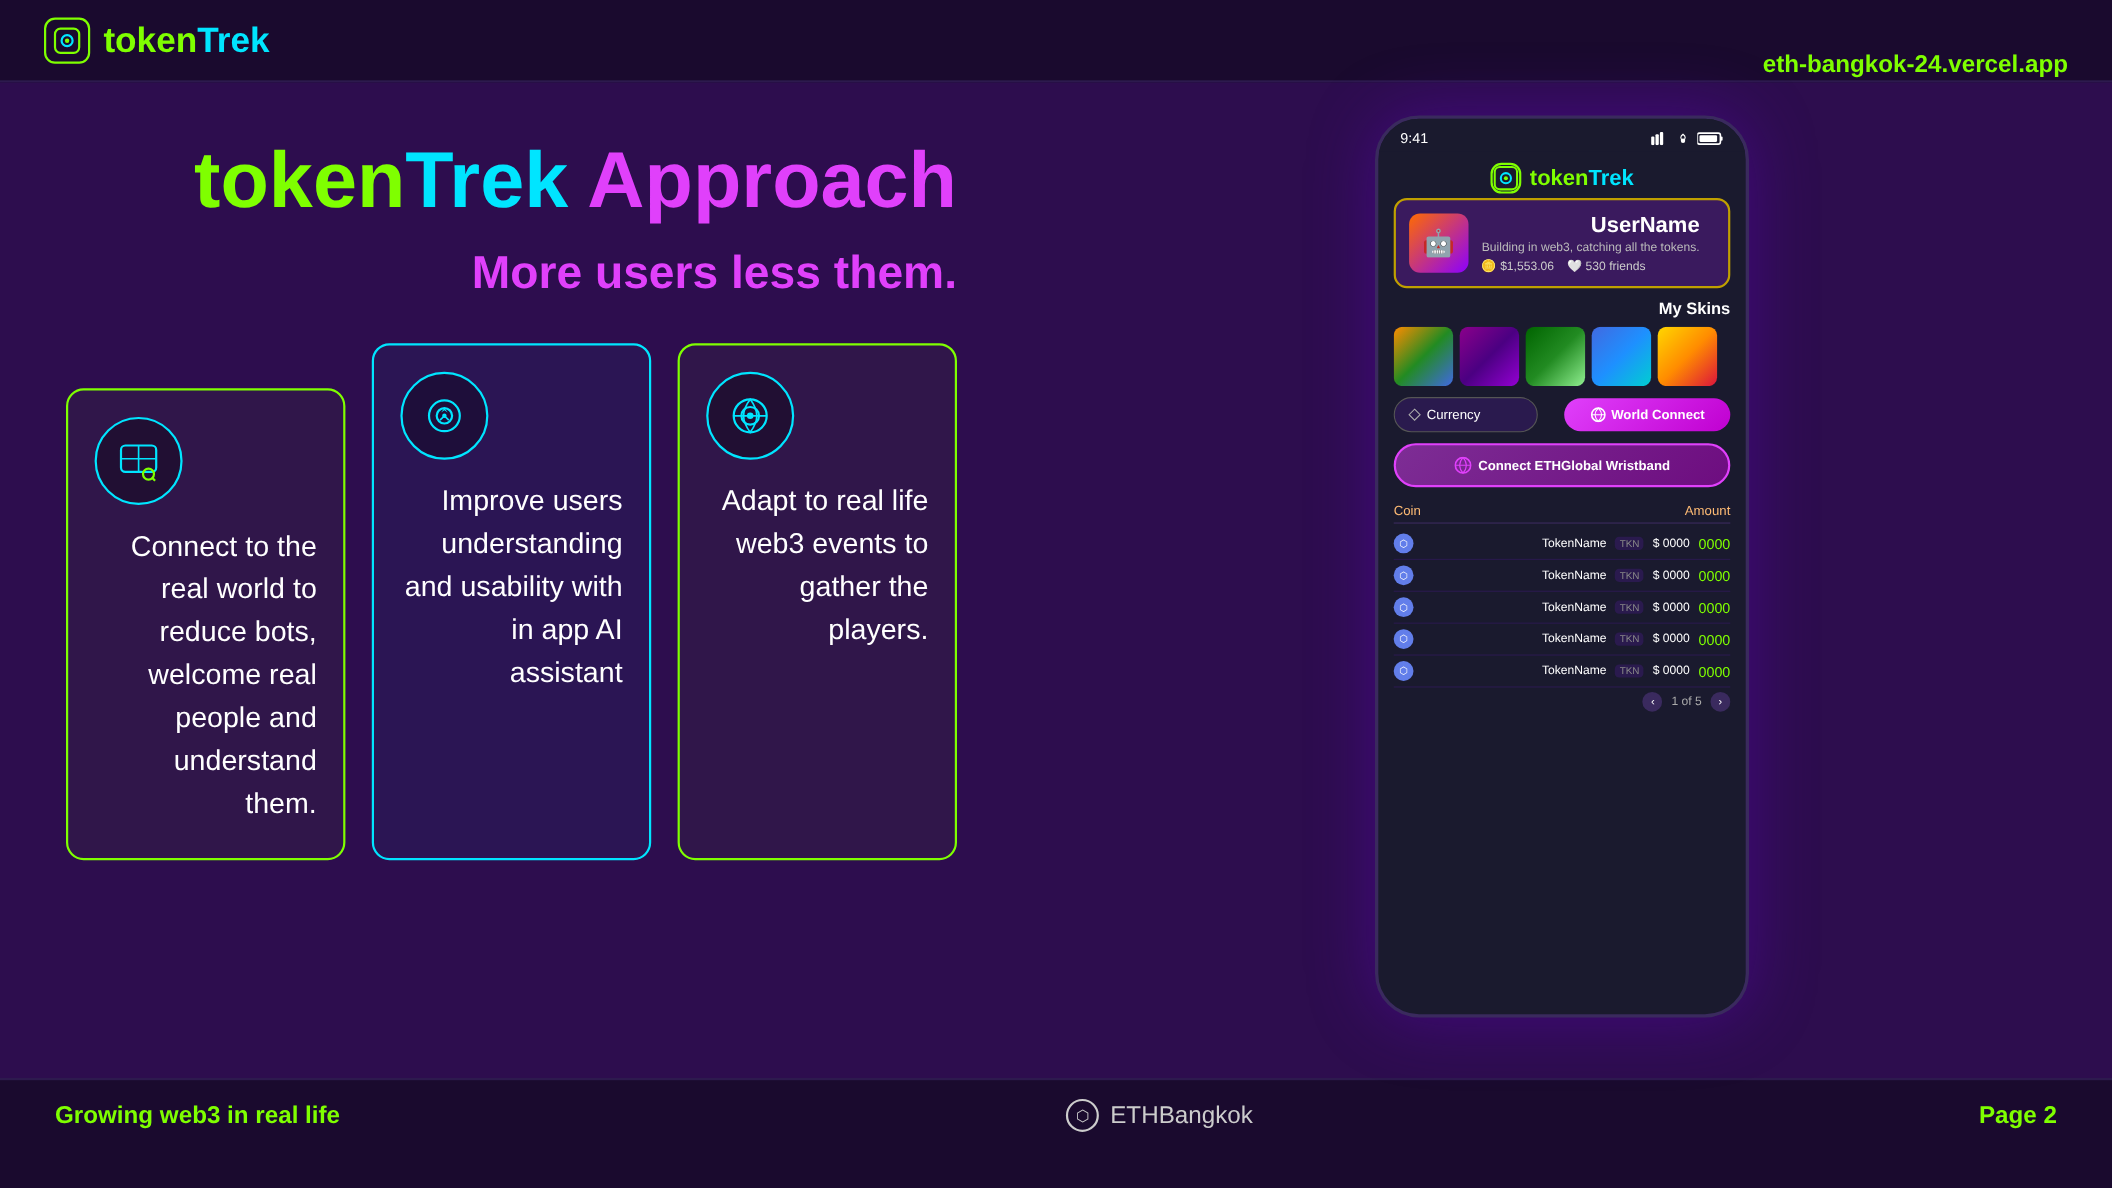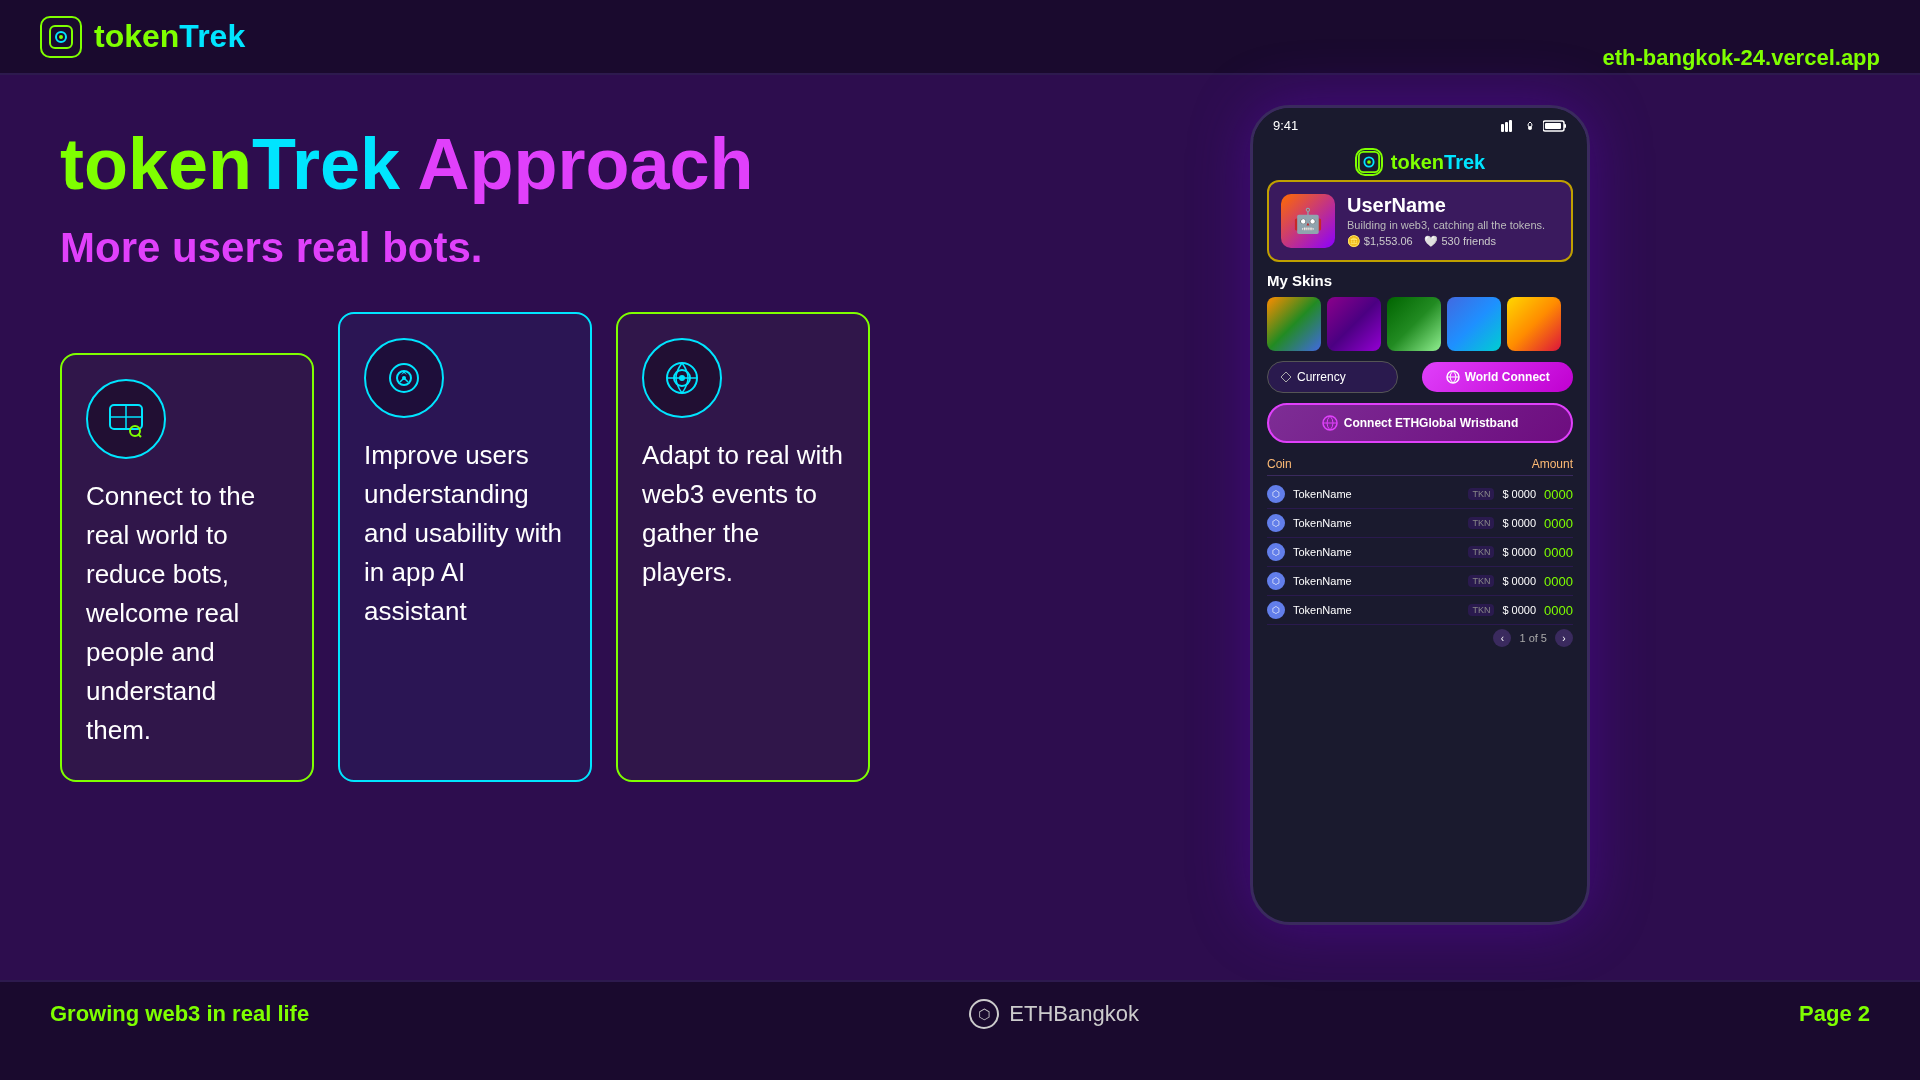--- a/index.html
+++ b/index.html
@@ -53,20 +53,21 @@
       margin-top: 43px;
     }
 
     
     #main {
       width: 100%;
       height: 905px;
       background: #2d0d4e;
       display: flex;
       flex-direction: row;
+      text-align: right;
     }
 
     
     #left-panel {
       flex: 0 0 920px;
       padding: 50px 50px 30px 60px;
       display: flex;
       flex-direction: column;
       gap: 30px;
     }
@@ -430,21 +431,21 @@
   <span class="topbar-url">eth-bangkok-24.vercel.app</span>
 </div>
 
 <div id="main">
 
   <div id="left-panel">
     <div class="main-title">
       <span class="title-token">token</span><span class="title-trek">Trek</span>
       <span class="title-approach"> Approach</span>
     </div>
-    <div class="subtitle">More users real bots.</div>
+    <div class="subtitle">More users less them.</div>
 
     <div class="cards-row">
 
       <div class="card card-1">
         <div class="card-icon-circle">
           <svg width="42" height="42" viewBox="0 0 42 42" fill="none">
             <rect x="5" y="7" width="32" height="24" rx="4" stroke="#00e5ff" stroke-width="2" fill="none"></rect>
             <line x1="5" y1="19" x2="37" y2="19" stroke="#00e5ff" stroke-width="1.5"></line>
             <line x1="21" y1="7" x2="21" y2="31" stroke="#00e5ff" stroke-width="1.5"></line>
             <circle cx="30" cy="33" r="5" stroke="#7fff00" stroke-width="2" fill="none"></circle>
@@ -470,21 +471,21 @@
       <div class="card card-3">
         <div class="card-icon-circle">
           <svg width="44" height="44" viewBox="0 0 44 44" fill="none">
             <circle cx="22" cy="22" r="15" stroke="#00e5ff" stroke-width="2" fill="none"></circle>
             <circle cx="22" cy="22" r="8" stroke="#00e5ff" stroke-width="2" fill="none"></circle>
             <line x1="7" y1="22" x2="37" y2="22" stroke="#00e5ff" stroke-width="1.5"></line>
             <path d="M22 7 Q28 15 28 22 Q28 29 22 37 Q16 29 16 22 Q16 15 22 7Z" stroke="#00e5ff" stroke-width="1.5" fill="none"></path>
             <circle cx="22" cy="22" r="3" fill="#00e5ff"></circle>
           </svg>
         </div>
-        <p class="card-text">Adapt to real with web3 events to gather the players.</p>
+        <p class="card-text">Adapt to real life web3 events to gather the players.</p>
       </div>
 
     </div>
   </div>
 
   <div id="right-panel">
     <div class="phone">
 
       <div class="phone-notch-bar">
         <span>9:41</span>

